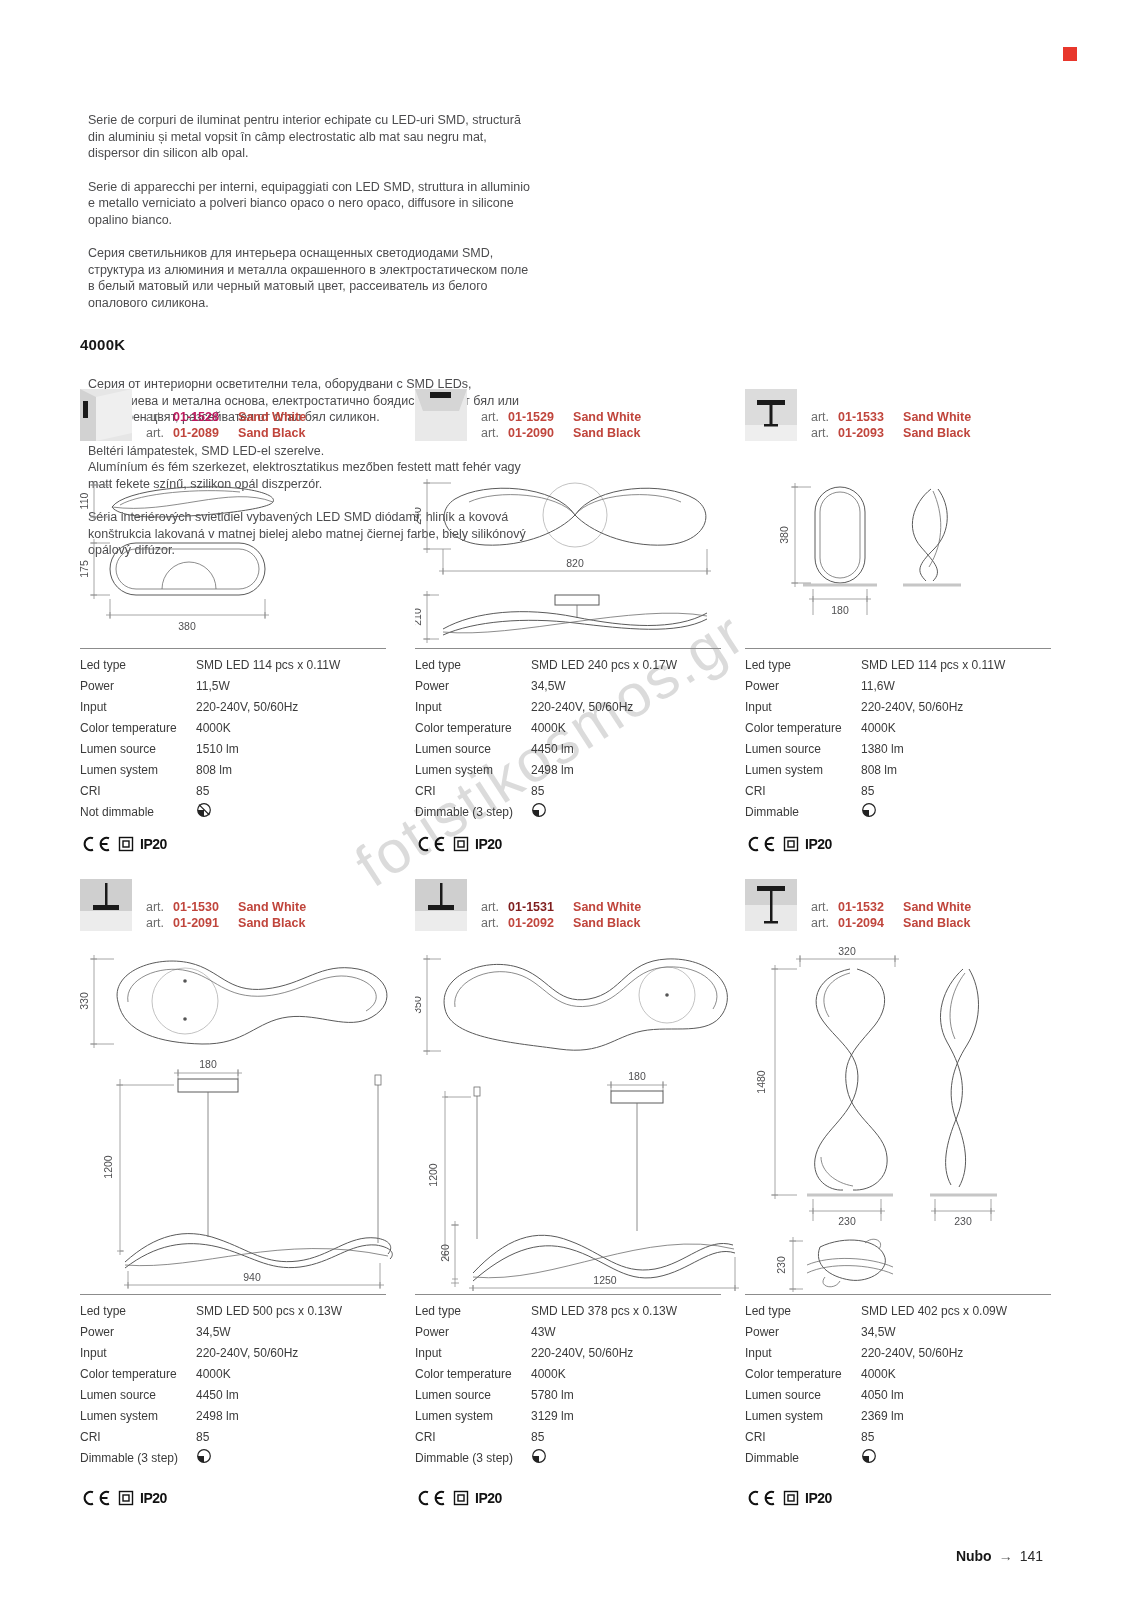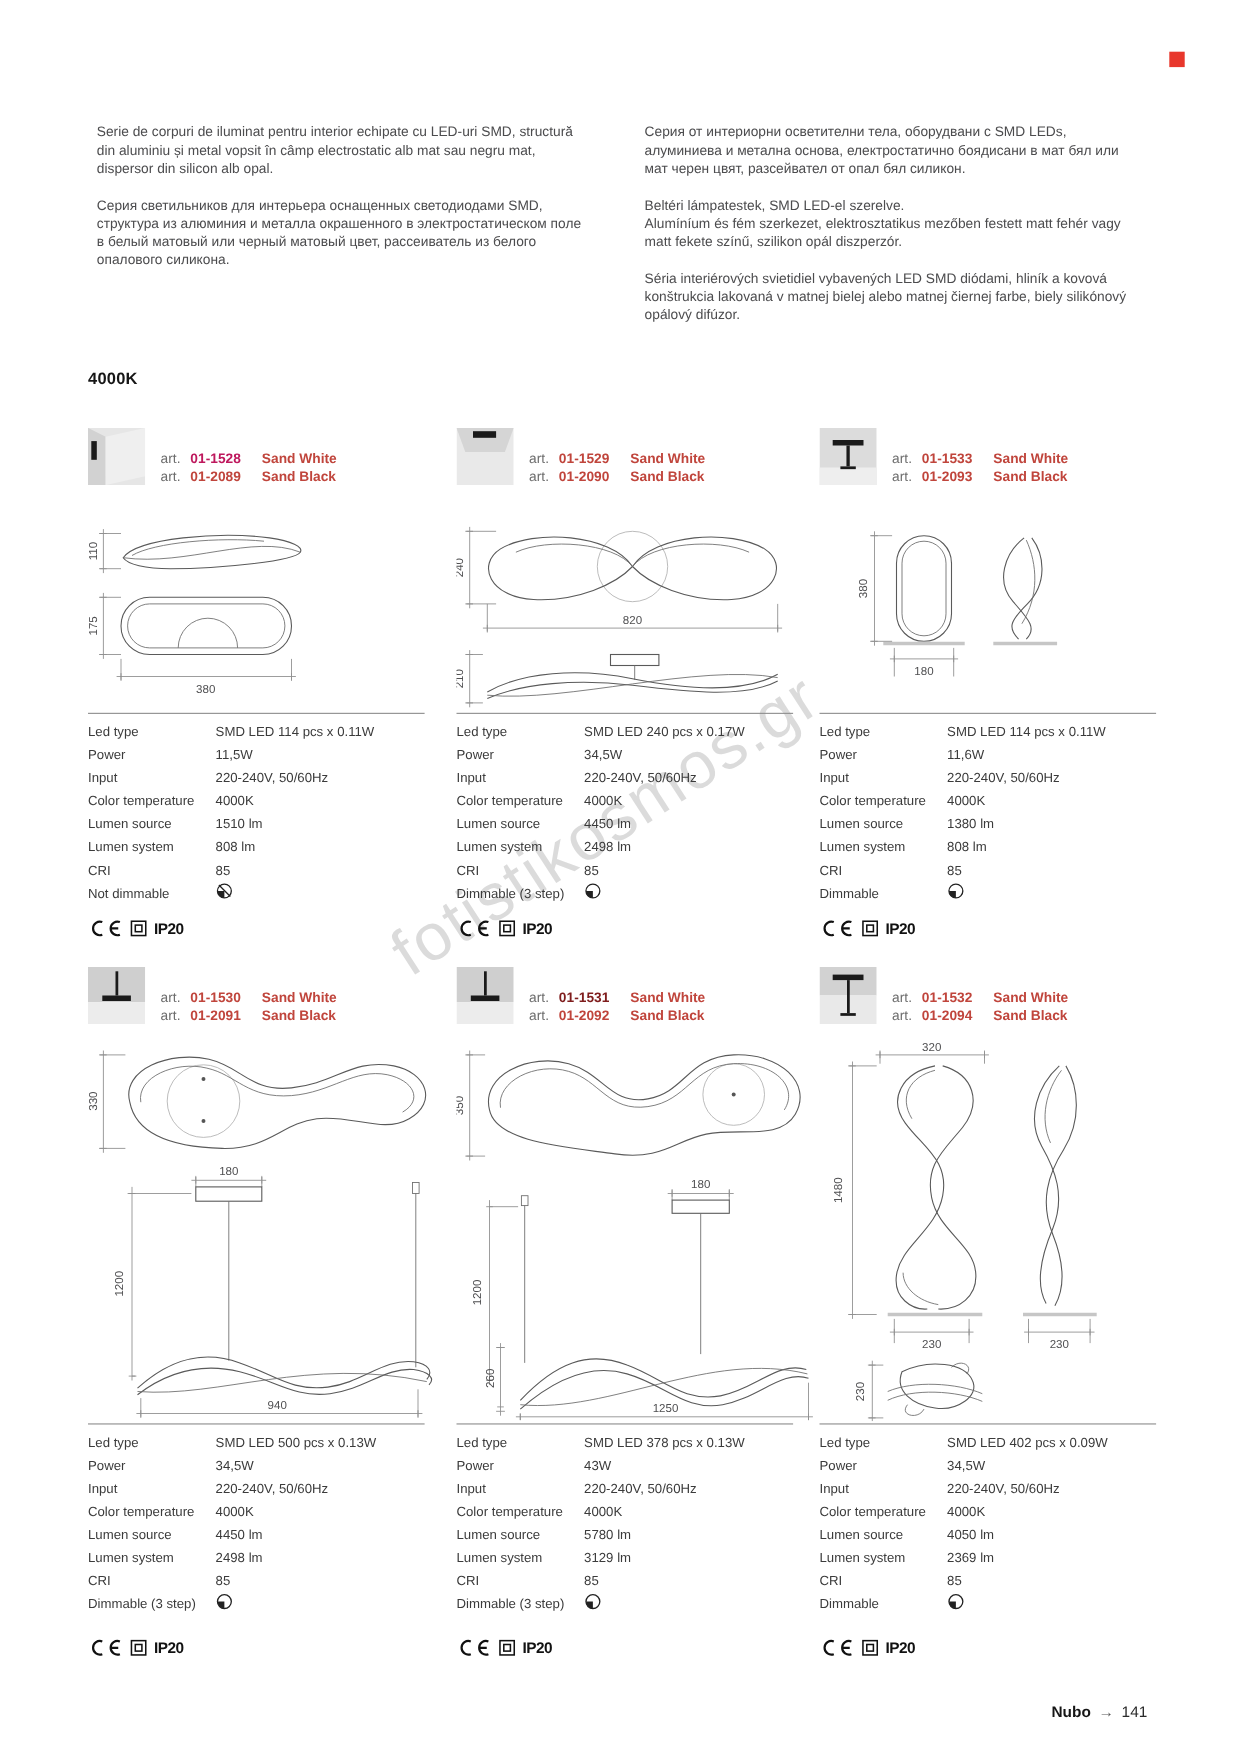--- a/index.html
+++ b/index.html
@@ -1,19 +1,19 @@
 <!DOCTYPE html>
 <html><head>
 <meta charset="utf-8">
 <style>
   html,body{margin:0;padding:0;background:#fff;}
   .page{position:relative;width:1131px;height:1600px;background:#fff;overflow:hidden;
         font-family:"Liberation Sans",sans-serif;color:#3b3b3b;}
   .corner-square{position:absolute;top:47px;right:54px;width:14px;height:14px;}
-  .intro{position:absolute;top:112px;left:88px;display:flex;gap:48px;}
+  .intro{position:absolute;top:112px;left:88px;display:flex;gap:48px;flex-direction:column;}
   .intro-col{width:450px;}
   .intro-col p{font-size:12.5px;line-height:1.32;color:#4c4c4e;margin:0 0 17px 0;white-space:pre-line;}
   .heading4000{position:absolute;top:336px;left:80px;font-size:15px;font-weight:bold;color:#161616;letter-spacing:.2px;}
   .grid{position:absolute;top:385px;left:80px;width:1000px;display:grid;
         grid-template-columns:335px 330px 335px;grid-template-rows:490px 660px;}
   .card{position:relative;}
   .card-head{display:flex;align-items:flex-end;gap:14px;height:56px;}
   .thumb{width:52px;height:52px;flex:0 0 auto;}
   .art-lines{padding-bottom:0;}
   .art-line{display:flex;gap:9px;font-size:12.5px;line-height:16px;}
@@ -49,20 +49,21 @@
 </head>
 <body>
 
 <div class="page">
 
   <div class="corner-square" style="background:#e8372c;"></div>
 
   <div class="intro">
     <div class="intro-col">
       <p>Serie de corpuri de iluminat pentru interior echipate cu LED-uri SMD, structură din aluminiu și metal vopsit în câmp electrostatic alb mat sau negru mat, dispersor din silicon alb opal.</p>
+      <p>Serie di apparecchi per interni, equipaggiati con LED SMD, struttura in alluminio e metallo verniciato a polveri bianco opaco o nero opaco, diffusore in silicone opalino bianco.</p>
       <p>Серия светильников для интерьера оснащенных светодиодами SMD, структура из алюминия и металла окрашенного в электростатическом поле в белый матовый или черный матовый цвет, рассеиватель из белого опалового силикона.</p>
     </div>
     <div class="intro-col">
       <p>Серия от интериорни осветителни тела, оборудвани с SMD LEDs, алуминиева и метална основа, електростатично боядисани в мат бял или мат черен цвят, разсейвател от опал бял силикон.</p>
       <p>Beltéri lámpatestek, SMD LED-el szerelve.
 Alumíníum és fém szerkezet, elektrosztatikus mezőben festett matt fehér vagy matt fekete színű, szilikon opál diszperzór.</p>
       <p>Séria interiérových svietidiel vybavených LED SMD diódami, hliník a kovová konštrukcia lakovaná v matnej bielej alebo matnej čiernej farbe, biely silikónový opálový difúzor.</p>
     </div>
   </div>
 

